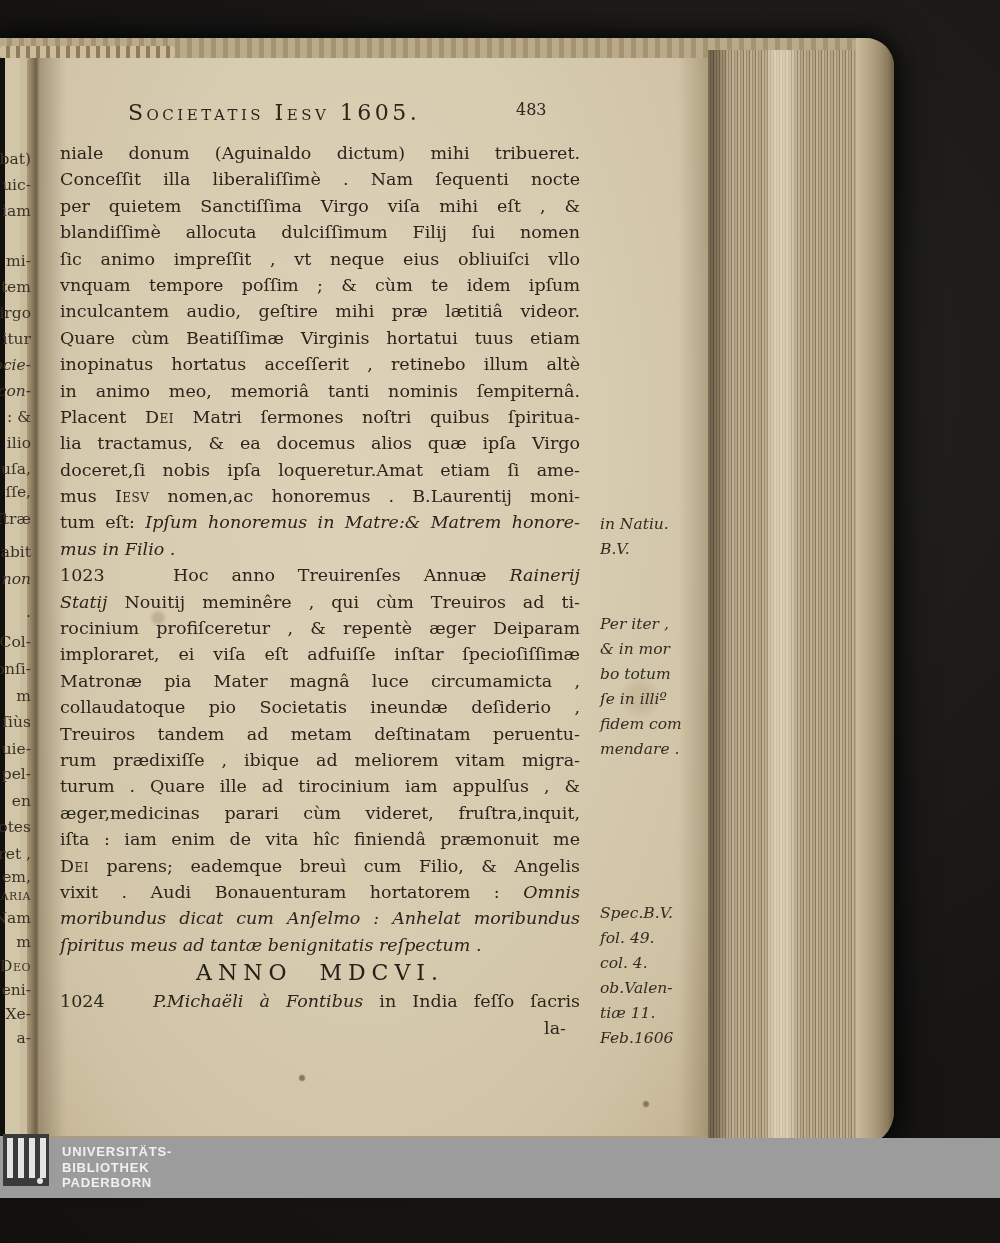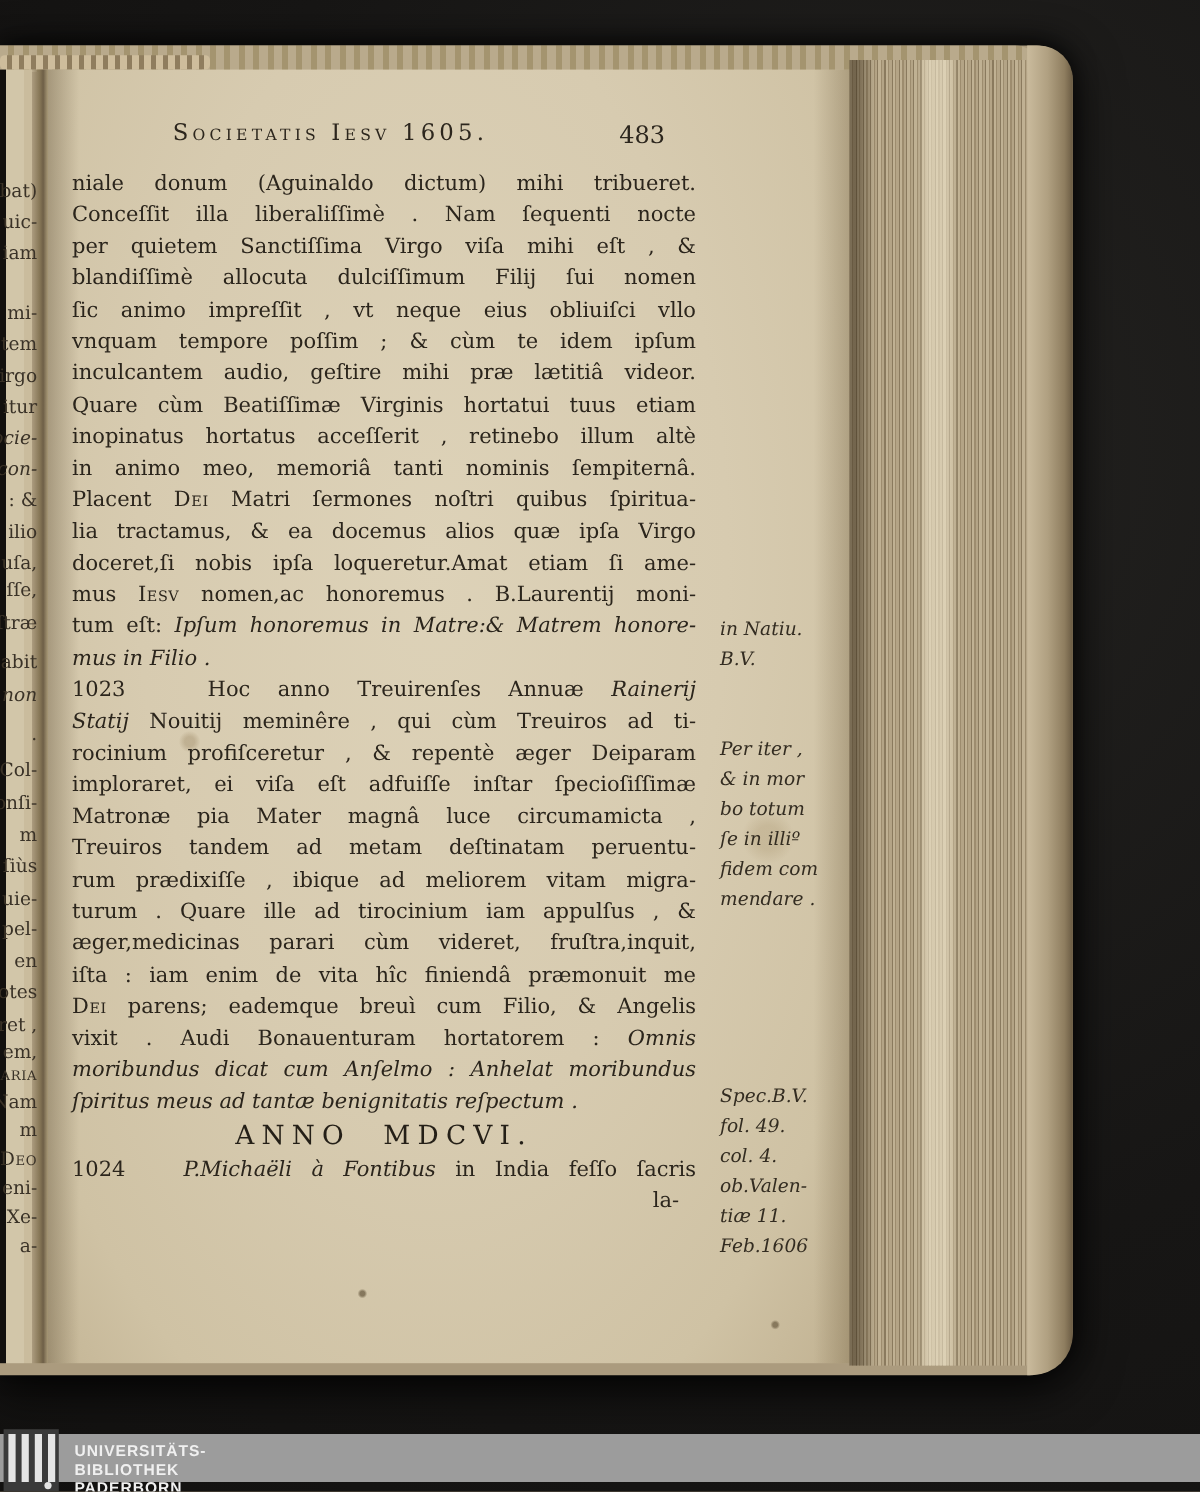--- a/index.html
+++ b/index.html
@@ -77,27 +77,27 @@
       linear-gradient(90deg, transparent 0 38%, rgba(238,228,202,.6) 44% 54%, transparent 62%),
       repeating-linear-gradient(90deg,#c0b193 0 2px,#9d8c6e 2px 3px,#b4a486 3px 5px,#8a7a5e 5px 6px);
   }
   .cover{
     position:absolute;left:856px;top:0;width:38px;height:1108px;
     background:linear-gradient(90deg,#cabb9d,#b0a081 45%,#8e7d5f 82%,#6a5b43);
     border-radius:0 28px 34px 0;
   }
   
   .running-title{
-    position:absolute;top:42px;left:104px;
-    font-variant:small-caps;font-size:19px;letter-spacing:3.5px;
+    position:absolute;top:42px;left:88px;
+    font-variant:small-caps;font-size:22px;letter-spacing:3.5px;
     color:#2c261d;white-space:nowrap;
   }
   .pagenum{
     position:absolute;top:42px;left:476px;
-    font-size:20px;color:#2c261d;
+    font-size:16px;color:#2c261d;
   }
   #body{
     position:absolute;left:20px;top:82px;width:520px;
     color:#2b251c;font-size:17.5px;
   }
   .ln{
     height:26.4px;line-height:26.4px;
     text-align:justify;text-align-last:justify;
     white-space:nowrap;overflow:visible;
   }
@@ -109,21 +109,21 @@
   .ln.cw{text-align:right;text-align-last:right;padding-right:14px;}
   .it{font-style:italic;}
   .sc{font-variant:small-caps;letter-spacing:.5px;}
   .note{
     position:absolute;left:560px;width:112px;
     font-style:italic;font-size:15.5px;line-height:25px;color:#332c21;
     white-space:nowrap;
   }
   
   .band{
-    position:absolute;left:0;top:1195px;width:1000px;height:40px;
+    position:absolute;left:0;top:1138px;width:1000px;height:60px;
     background:#9c9c9c;
   }
   .logo-square{
     position:absolute;left:3px;top:-4px;width:46px;height:52px;
     background:#3a3a3a;display:flex;align-items:flex-start;justify-content:center;gap:5px;
     padding-top:4px;box-sizing:border-box;
   }
   .logo-bar{width:6px;height:40px;background:#e4e4e4;}
   .logo-dot{
     position:absolute;right:6px;bottom:2px;width:6px;height:6px;border-radius:50%;
@@ -201,20 +201,21 @@
           <div class="ln"><span>lia tractamus, &amp; ea docemus alios quæ ipſa Virgo</span></div>
           <div class="ln"><span>doceret,ſi nobis ipſa loqueretur.Amat etiam ſi ame-</span></div>
           <div class="ln"><span>mus </span><span class="sc">Iesv</span><span> nomen,ac honoremus . B.Laurentij moni-</span></div>
           <div class="ln"><span>tum eſt: </span><span class="it">Ipſum honoremus in Matre:&amp; Matrem honore-</span></div>
           <div class="ln noj"><span class="it">mus in Filio .</span></div>
           <div class="ln"><span>1023&nbsp;&nbsp; Hoc anno Treuirenſes Annuæ </span><span class="it">Rainerij</span></div>
           <div class="ln"><span class="it">Statij </span><span>Nouitij meminêre , qui cùm Treuiros ad ti-</span></div>
           <div class="ln"><span>rocinium profiſceretur , &amp; repentè æger Deiparam</span></div>
           <div class="ln"><span>imploraret, ei viſa eſt adfuiſſe inſtar ſpecioſiſſimæ</span></div>
           <div class="ln"><span>Matronæ pia Mater magnâ luce circumamicta ,</span></div>
+          <div class="ln"><span>collaudatoque pio Societatis ineundæ deſiderio ,</span></div>
           <div class="ln"><span>Treuiros tandem ad metam deſtinatam peruentu-</span></div>
           <div class="ln"><span>rum prædixiſſe , ibique ad meliorem vitam migra-</span></div>
           <div class="ln"><span>turum . Quare ille ad tirocinium iam appulſus , &amp;</span></div>
           <div class="ln"><span>æger,medicinas parari cùm videret, fruſtra,inquit,</span></div>
           <div class="ln"><span>iſta : iam enim de vita hîc finiendâ præmonuit me</span></div>
           <div class="ln"><span class="sc">Dei</span><span> parens; eademque breuì cum Filio, &amp; Angelis</span></div>
           <div class="ln"><span>vixit . Audi Bonauenturam hortatorem : </span><span class="it">Omnis</span></div>
           <div class="ln"><span class="it">moribundus dicat cum Anſelmo : Anhelat moribundus</span></div>
           <div class="ln noj"><span class="it">ſpiritus meus ad tantæ benignitatis reſpectum .</span></div>
           <div class="ln anno"><span>ANNO MDCVI.</span></div>

